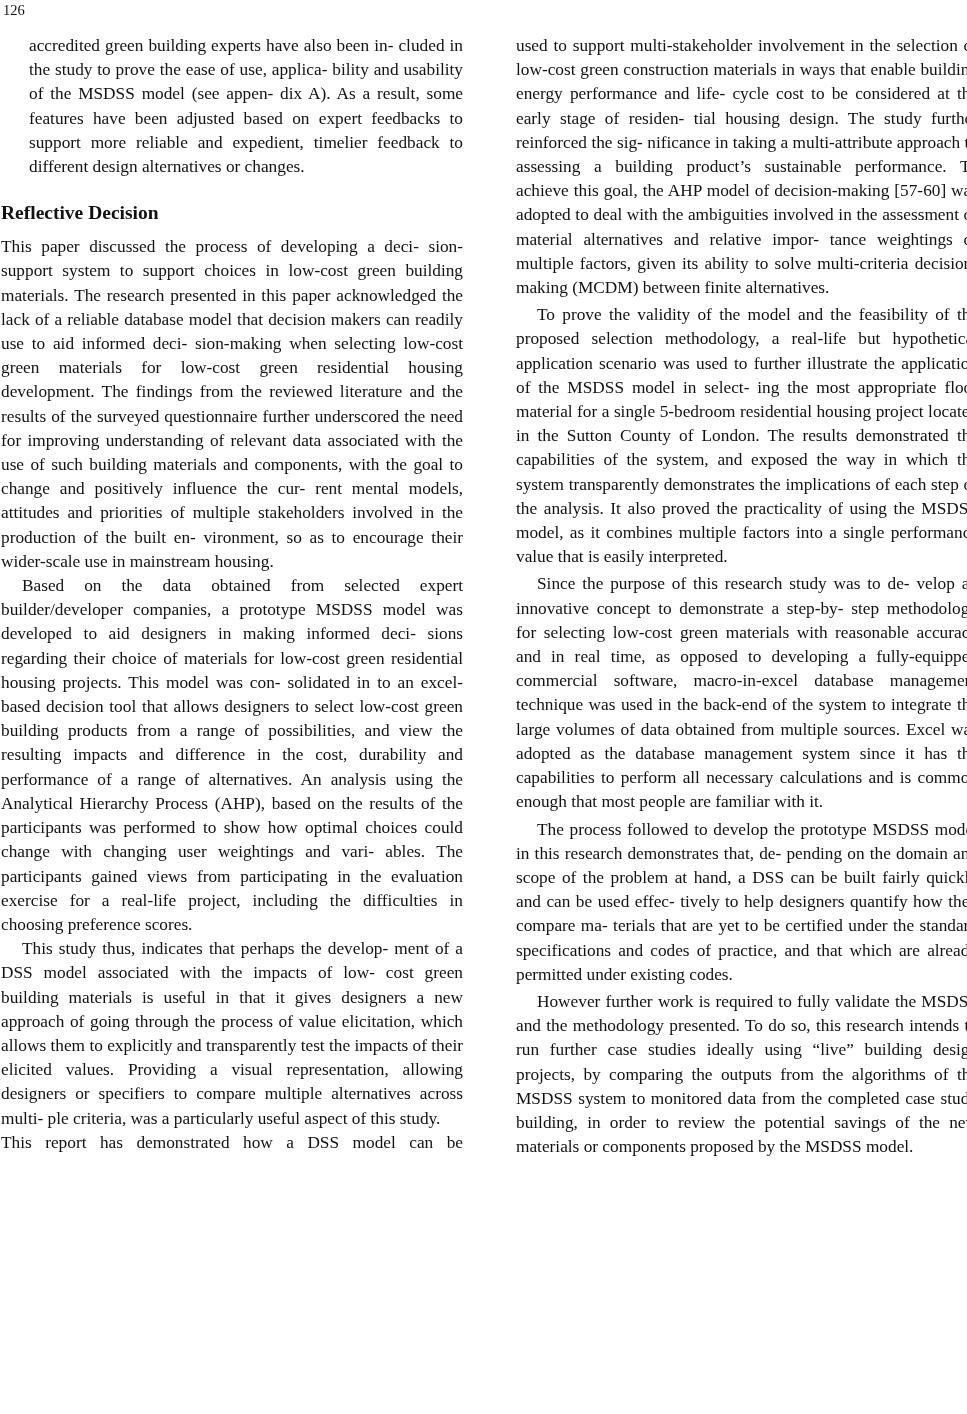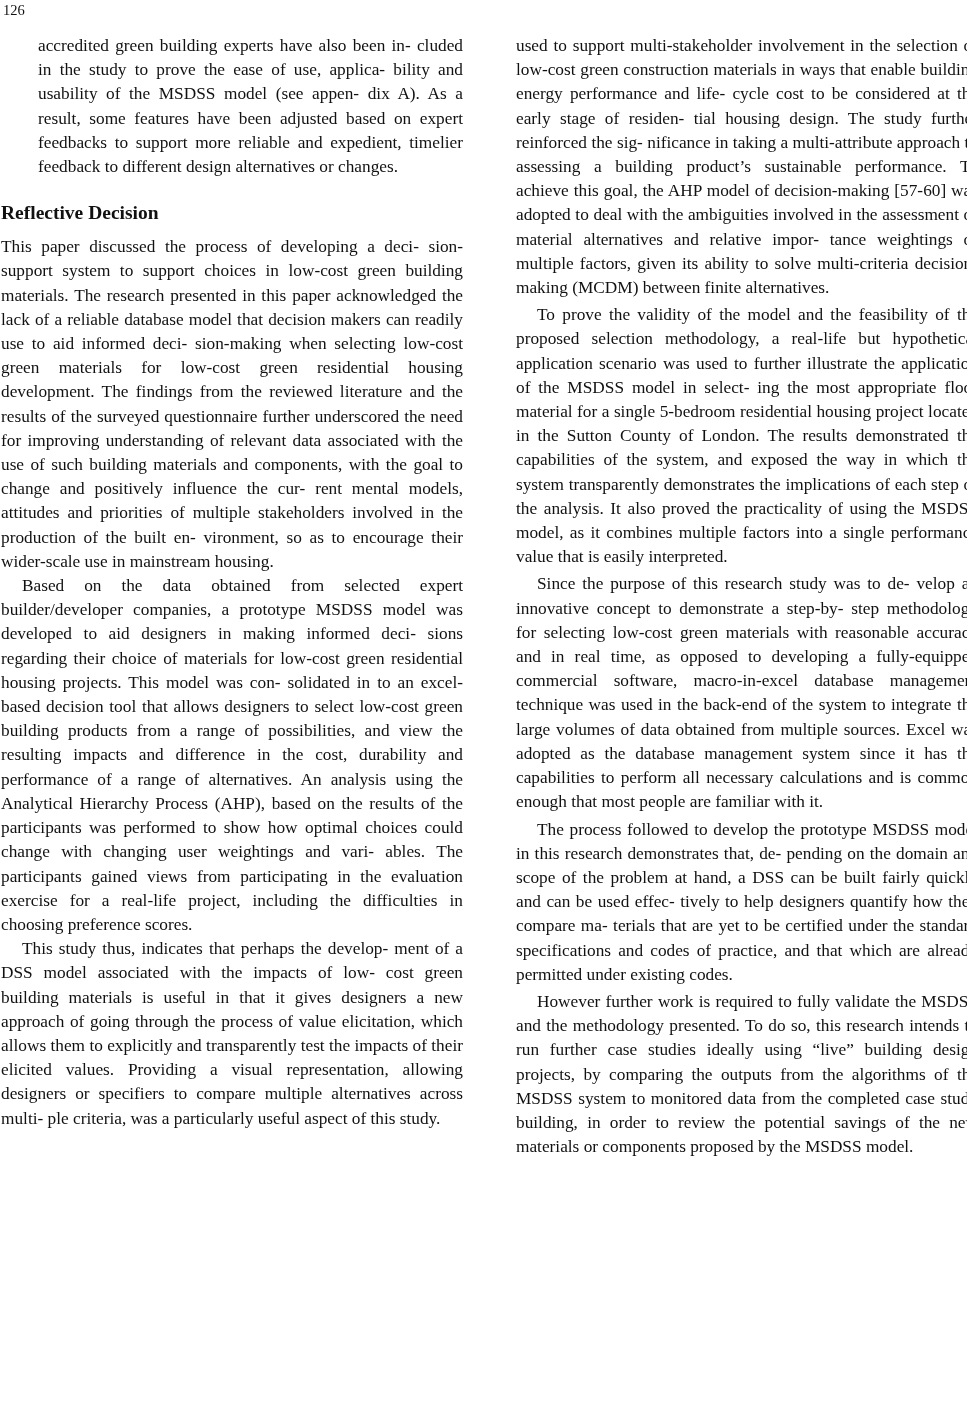--- a/index.html
+++ b/index.html
@@ -19,21 +19,21 @@
     position: absolute; top: 34px; width: 462px;
   }
   .col-left { left: 1px; }
   .col-right { left: 516px; }
 
   p {
     margin: 0; font-size: 17.3px; line-height: 24.2px;
     text-align: justify; hyphens: manual;
   }
   p.indent { text-indent: 21px; }
-  p.block-indent { padding-left: 37px; }
+  p.block-indent { padding-left: 28px; }
   h2 {
     margin: 0; font-weight: bold; font-size: 19.5px; line-height: 24px;
   }
   h2.section { font-size: 21px; }
 
   .running-footer {
     position: absolute; left: 0; top: 1413px; width: 839px; height: 20px;
     font-size: 14.5px; line-height: 20px;
   }
   .running-footer .left { position: absolute; left: 2px; top: 0; }
@@ -45,20 +45,21 @@
 <div class="running-header">
   <span class="page-num">126</span>
 </div>
 
 <div class="col col-left">
   <p class="block-indent">accredited green building experts have also been in- cluded in the study to prove the ease of use, applica- bility and usability of the MSDSS model (see appen- dix A). As a result, some features have been adjusted based on expert feedbacks to support more reliable and expedient, timelier feedback to different design alternatives or changes.</p>
   <h2 style="margin-top:22px;margin-bottom:10px;">Reflective Decision</h2>
   <p>This paper discussed the process of developing a deci- sion-support system to support choices in low-cost green building materials. The research presented in this paper acknowledged the lack of a reliable database model that decision makers can readily use to aid informed deci- sion-making when selecting low-cost green materials for low-cost green residential housing development. The findings from the reviewed literature and the results of the surveyed questionnaire further underscored the need for improving understanding of relevant data associated with the use of such building materials and components, with the goal to change and positively influence the cur- rent mental models, attitudes and priorities of multiple stakeholders involved in the production of the built en- vironment, so as to encourage their wider-scale use in mainstream housing.</p>
   <p class="indent">Based on the data obtained from selected expert builder/developer companies, a prototype MSDSS model was developed to aid designers in making informed deci- sions regarding their choice of materials for low-cost green residential housing projects. This model was con- solidated in to an excel-based decision tool that allows designers to select low-cost green building products from a range of possibilities, and view the resulting impacts and difference in the cost, durability and performance of a range of alternatives. An analysis using the Analytical Hierarchy Process (AHP), based on the results of the participants was performed to show how optimal choices could change with changing user weightings and vari- ables. The participants gained views from participating in the evaluation exercise for a real-life project, including the difficulties in choosing preference scores.</p>
   <p class="indent">This study thus, indicates that perhaps the develop- ment of a DSS model associated with the impacts of low- cost green building materials is useful in that it gives designers a new approach of going through the process of value elicitation, which allows them to explicitly and transparently test the impacts of their elicited values. Providing a visual representation, allowing designers or specifiers to compare multiple alternatives across multi- ple criteria, was a particularly useful aspect of this study.</p>
+  <p style="text-align-last: justify;">This report has demonstrated how a DSS model can be</p>
 </div>
 
 <div class="col col-right">
   <p>used to support multi-stakeholder involvement in the selection of low-cost green construction materials in ways that enable building energy performance and life- cycle cost to be considered at the early stage of residen- tial housing design. The study further reinforced the sig- nificance in taking a multi-attribute approach to assessing a building product’s sustainable performance. To achieve this goal, the AHP model of decision-making [57-60] was adopted to deal with the ambiguities involved in the assessment of material alternatives and relative impor- tance weightings of multiple factors, given its ability to solve multi-criteria decision-making (MCDM) between finite alternatives.</p>
   <p class="indent" style="margin-top:3px;">To prove the validity of the model and the feasibility of the proposed selection methodology, a real-life but hypothetical application scenario was used to further illustrate the application of the MSDSS model in select- ing the most appropriate floor material for a single 5-bedroom residential housing project located in the Sutton County of London. The results demonstrated the capabilities of the system, and exposed the way in which the system transparently demonstrates the implications of each step of the analysis. It also proved the practicality of using the MSDSS model, as it combines multiple factors into a single performance value that is easily interpreted.</p>
   <p class="indent" style="margin-top:3px;">Since the purpose of this research study was to de- velop an innovative concept to demonstrate a step-by- step methodology for selecting low-cost green materials with reasonable accuracy and in real time, as opposed to developing a fully-equipped commercial software, macro-in-excel database management technique was used in the back-end of the system to integrate the large volumes of data obtained from multiple sources. Excel was adopted as the database management system since it has the capabilities to perform all necessary calculations and is common enough that most people are familiar with it.</p>
   <p class="indent" style="margin-top:3px;">The process followed to develop the prototype MSDSS model in this research demonstrates that, de- pending on the domain and scope of the problem at hand, a DSS can be built fairly quickly and can be used effec- tively to help designers quantify how they compare ma- terials that are yet to be certified under the standard specifications and codes of practice, and that which are already permitted under existing codes.</p>
   <p class="indent" style="margin-top:3px;">However further work is required to fully validate the MSDSS and the methodology presented. To do so, this research intends to run further case studies ideally using “live” building design projects, by comparing the outputs from the algorithms of the MSDSS system to monitored data from the completed case study building, in order to review the potential savings of the new materials or components proposed by the MSDSS model.</p>
 </div>
 

